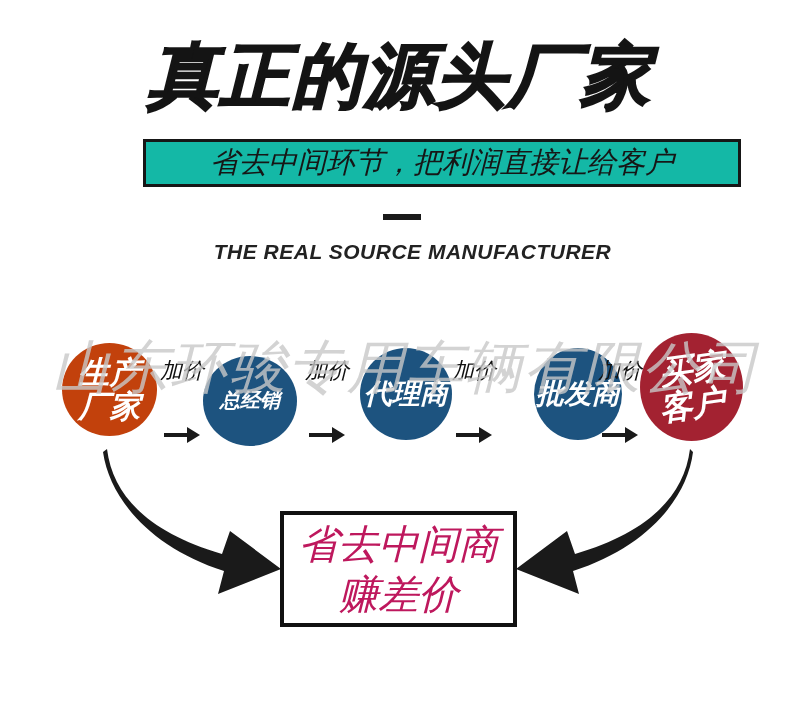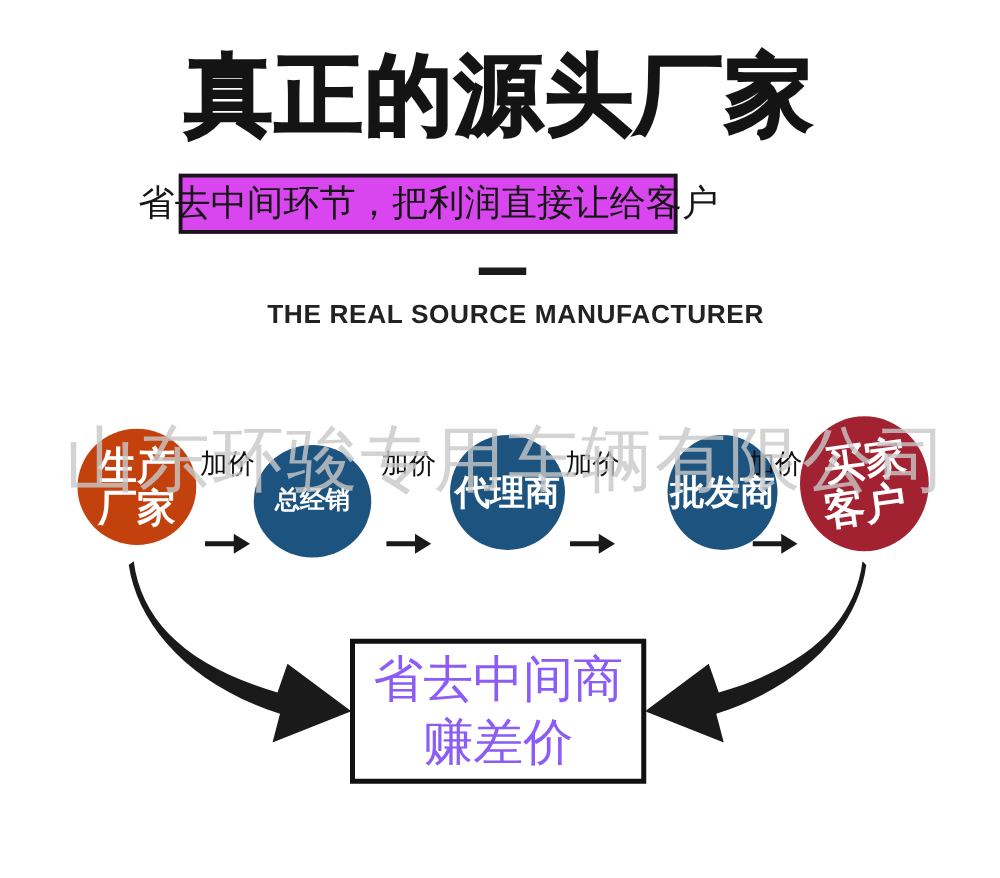--- a/index.html
+++ b/index.html
@@ -1,36 +1,37 @@
 <!DOCTYPE html>
 <html><head>
 <meta charset="utf-8">
 <style>
   html,body{margin:0;padding:0;background:#ffffff;}
   .stage{
     position:relative;width:800px;height:702px;margin:0 auto;
     background:#ffffff;overflow:hidden;
     font-family:"Liberation Sans","DejaVu Sans",sans-serif;
     color:#1a1a1a;
+    font-style:italic;
   }
   .abs{position:absolute;}
 
   
   .main-title{
     left:0;right:0;top:40px;text-align:center;
     font-size:70px;line-height:1.05;font-weight:900;
     letter-spacing:2px;color:#141414;
     -webkit-text-stroke:2px #141414;
     white-space:nowrap;
   }
   .subtitle-box{
-    left:143px;top:139px;width:399px;height:48px;
+    left:143px;top:139px;width:598px;height:48px;
     border:3px solid #161616;box-sizing:border-box;
     display:flex;align-items:center;justify-content:center;
-    background:#d946ef;
+    background:#14b8a6;
   }
   .subtitle-text{
     font-size:29px;font-weight:500;color:#161616;
     white-space:nowrap;letter-spacing:0;
   }
   .divider-bar{
     left:383px;top:214px;width:38px;height:6px;background:#1a1a1a;
   }
   .english-heading{
     left:0;right:0;top:240px;text-align:center;
@@ -70,21 +71,21 @@
   }
 
   
   .swoosh-layer{left:0;top:0;width:800px;height:702px;z-index:2;pointer-events:none;}
   .conclusion-box{
     left:280px;top:511px;width:237px;height:116px;
     border:4px solid #111111;box-sizing:border-box;background:#ffffff;
     display:flex;flex-direction:column;align-items:center;justify-content:center;
     z-index:3;
   }
-  .conclusion-line{font-size:40px;font-weight:500;color:#8b5cf6;line-height:1.25;white-space:nowrap;}
+  .conclusion-line{font-size:40px;font-weight:500;color:#be185d;line-height:1.25;white-space:nowrap;}
 </style>
 </head>
 <body>
 
 <div class="stage">
 
   <div class="abs main-title">真正的源头厂家</div>
 
   <div class="abs subtitle-box">
     <span class="subtitle-text">省去中间环节，把利润直接让给客户</span>

